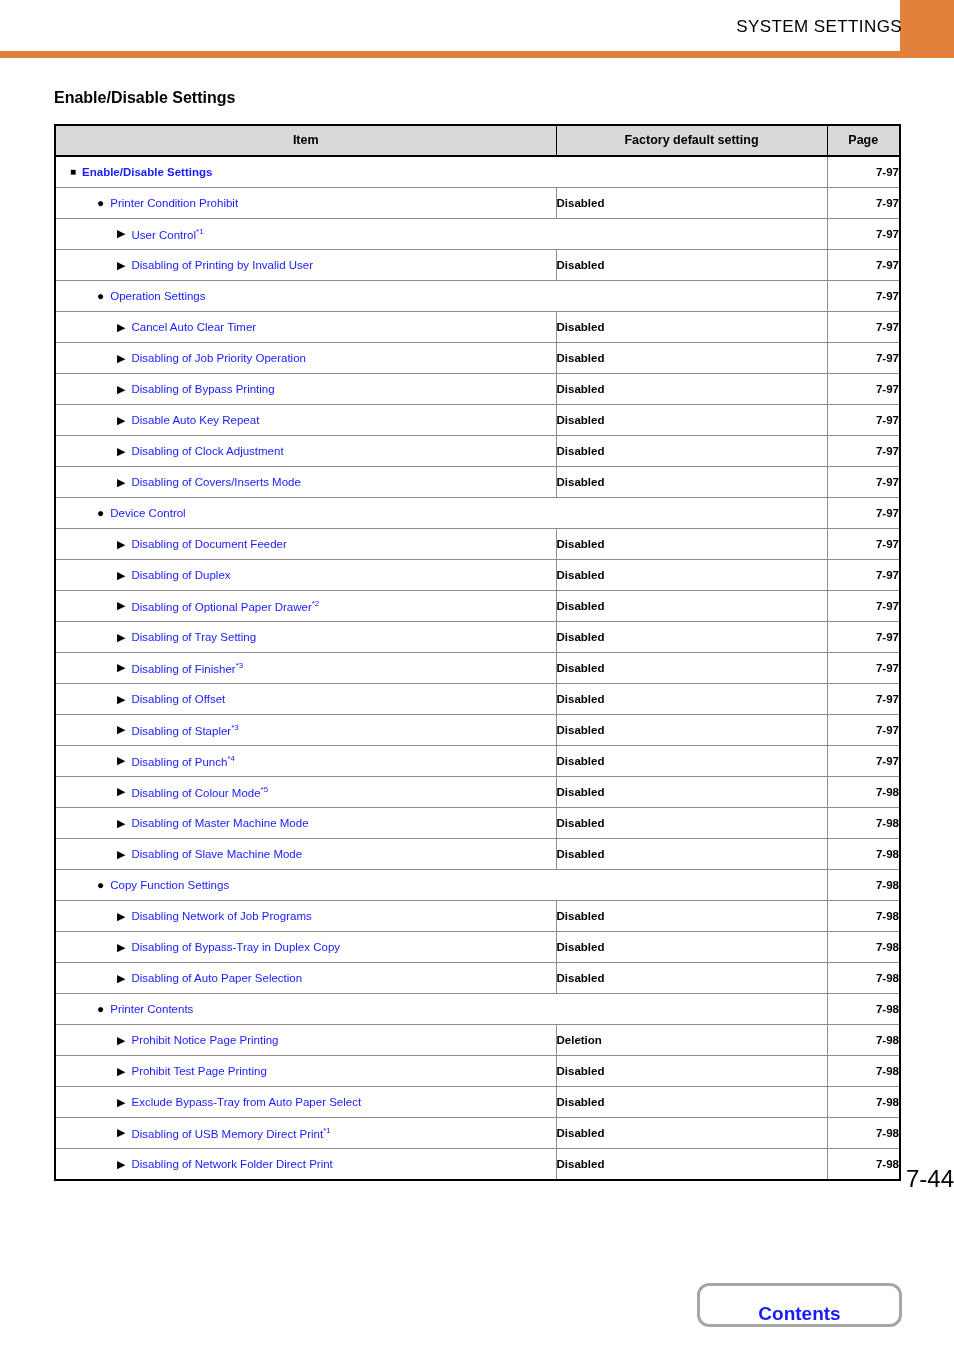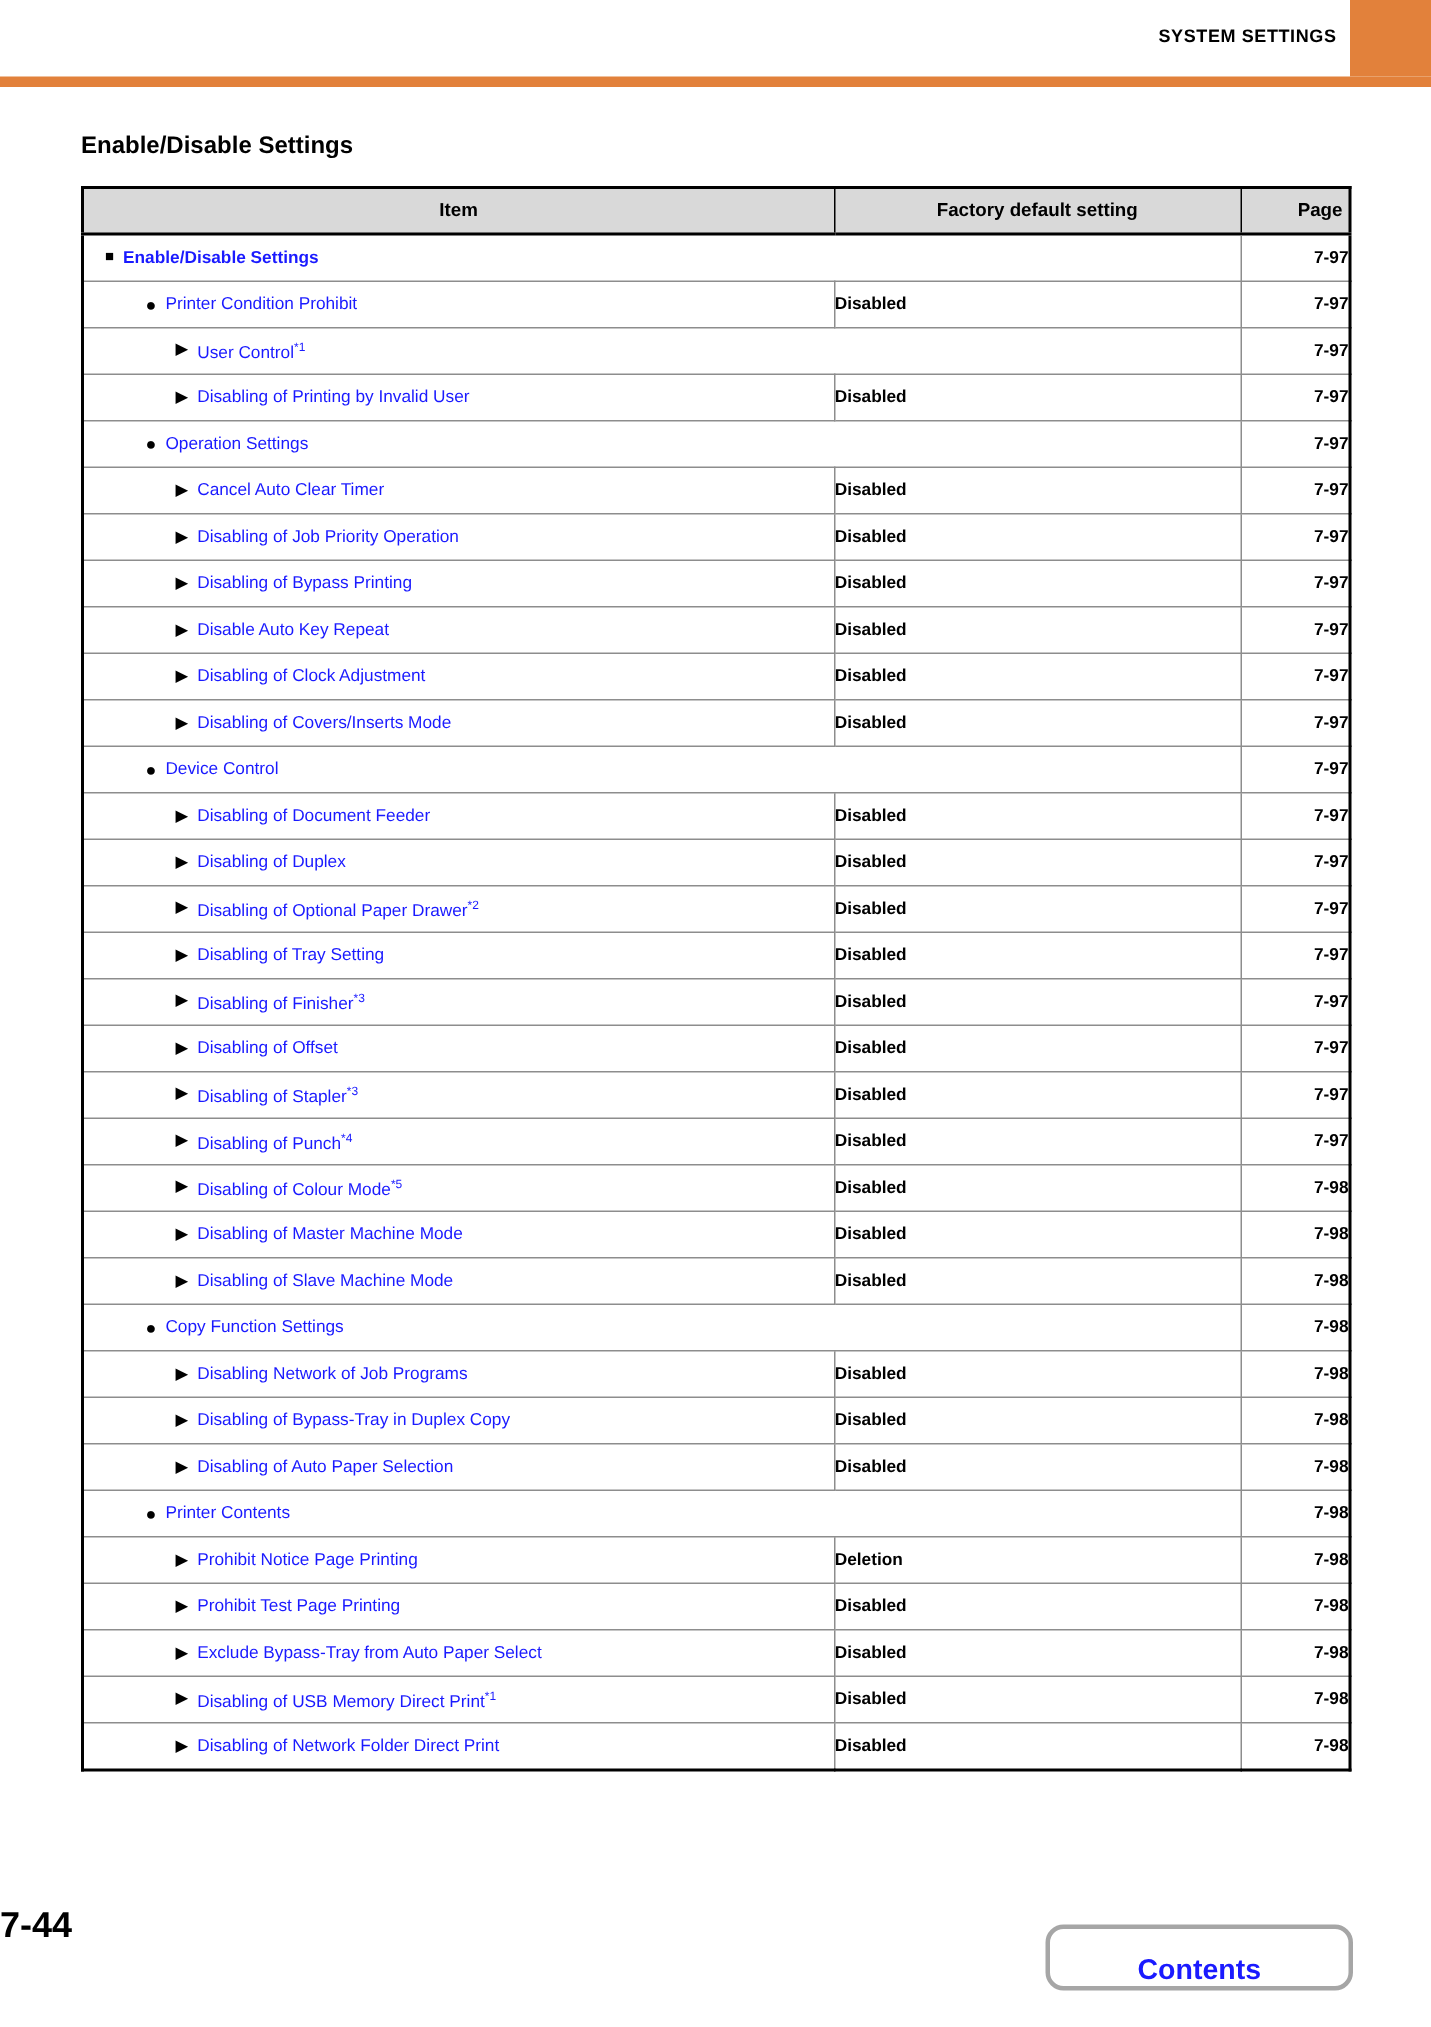--- a/index.html
+++ b/index.html
@@ -36,23 +36,23 @@
     position: absolute;
     top: 51px;
     left: 0;
     width: 954px;
     height: 7px;
     background: #e2813b;
   }
   .header-title {
     position: absolute;
     top: 17px;
-    right: 63px;
-    font-size: 12px;
-    font-weight: bold;
+    right: 52px;
+    font-size: 17px;
+    font-weight: normal;
     letter-spacing: 0.4px;
     color: #000000;
     white-space: nowrap;
   }
 
   
   .section-title {
     position: absolute;
     top: 89px;
     left: 54px;
@@ -82,21 +82,21 @@
   table.settings thead th {
     background: #d9d9d9;
     border-bottom: 2px solid #000000;
     border-right: 1px solid #000000;
     font-size: 12.5px;
     font-weight: bold;
     text-align: center;
     padding: 7px 4px 8px 4px;
     color: #000000;
   }
-  table.settings thead th:last-child { border-right: none; text-align: right; }
+  table.settings thead th:last-child { border-right: none; }
 
   table.settings tbody td {
     border-bottom: 1px solid #8d8d8d;
     border-right: 1px solid #8d8d8d;
     font-size: 11.5px;
     padding: 0;
     height: 30px;
     vertical-align: middle;
     color: #000000;
   }
@@ -142,26 +142,26 @@
   td.col-page {
     text-align: right;
     color: #1a1aff;
     font-size: 11.5px;
     font-weight: bold;
   }
 
   
   .page-number {
     position: absolute;
-    top: 1270px;
+    top: 1165px;
     left: 0;
     width: 954px;
-    text-align: left;
+    text-align: right;
     font-size: 24px;
-    font-weight: bold;
+    font-weight: normal;
     color: #000000;
   }
   .contents-button {
     position: absolute;
     top: 1283px;
     left: 697px;
     width: 205px;
     height: 44px;
     border: 3px solid #a6a6a6;
     border-radius: 12px;

